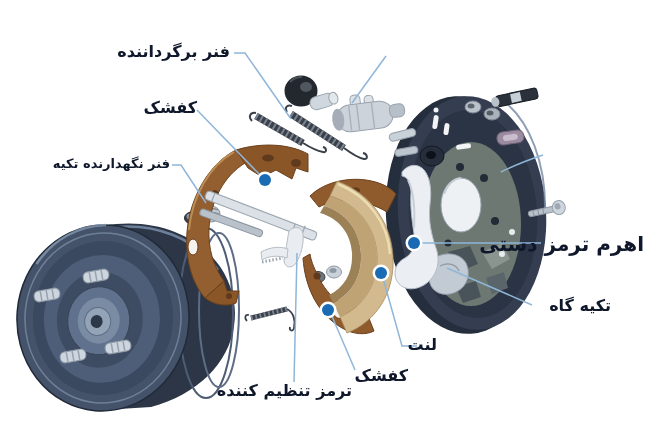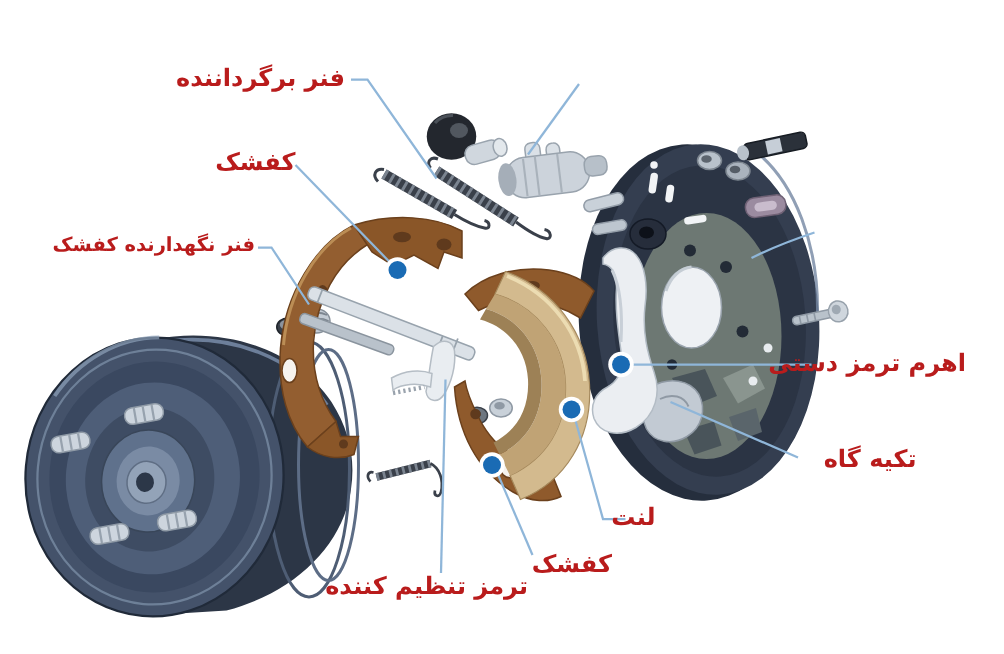--- a/index.html
+++ b/index.html
@@ -2,25 +2,25 @@
 <html><head>
 <meta charset="utf-8">
 <style>
   html,body{margin:0;padding:0;background:#ffffff;}
   .stage{
     position:relative;width:669px;height:436px;background:#ffffff;overflow:hidden;
     font-family:"DejaVu Sans",sans-serif;
   }
   .stage svg{position:absolute;left:0;top:0;}
   .lbl{
-    position:absolute;color:#b91c1c;font-weight:700;font-size:16px;line-height:1.15;
+    position:absolute;color:#0f172a;font-weight:700;font-size:16px;line-height:1.15;
     white-space:nowrap;direction:rtl;letter-spacing:0;
   }
   .lbl.sm{font-size:13px;}
-  .lbl.md{font-size:16px;}
+  .lbl.md{font-size:20px;}
 </style>
 </head>
 <body>
 
 <div class="stage">
 
   <svg width="669" height="436" viewBox="0 0 669 436">
 
     <g>
       <path d="M 103 226 C 152 217 198 234 221 268 C 233 287 237 306 234 326 C 229 363 197 395 151 407 L 103 410 Z" fill="#2c3646"></path>
@@ -242,20 +242,20 @@
       </g>
       <g>
         <circle cx="328" cy="310" r="8.5" fill="#ffffff"></circle>
           <circle cx="328" cy="310" r="6" fill="#1a6bb4"></circle>
       </g>
     </g>
   </svg>
 
   <div class="lbl" style="right:439px;top:43px" dir="rtl">فنر برگرداننده</div>
   <div class="lbl" style="right:472px;top:99px" dir="rtl">کفشک</div>
-  <div class="lbl sm" style="right:499px;top:157px" dir="rtl">فنر نگهدارنده کفشک</div>
+  <div class="lbl sm" style="right:499px;top:157px" dir="rtl">فنر نگهدارنده تکیه</div>
   <div class="lbl md" style="right:25px;top:233px" dir="rtl">اهرم ترمز دستی</div>
   <div class="lbl" style="right:58px;top:297px" dir="rtl">تکیه گاه</div>
   <div class="lbl" style="right:232px;top:336px" dir="rtl">لنت</div>
   <div class="lbl" style="right:261px;top:367px" dir="rtl">کفشک</div>
   <div class="lbl" style="right:317px;top:382px" dir="rtl">ترمز تنظیم کننده</div>
 
 </div>
 
 </body></html>

